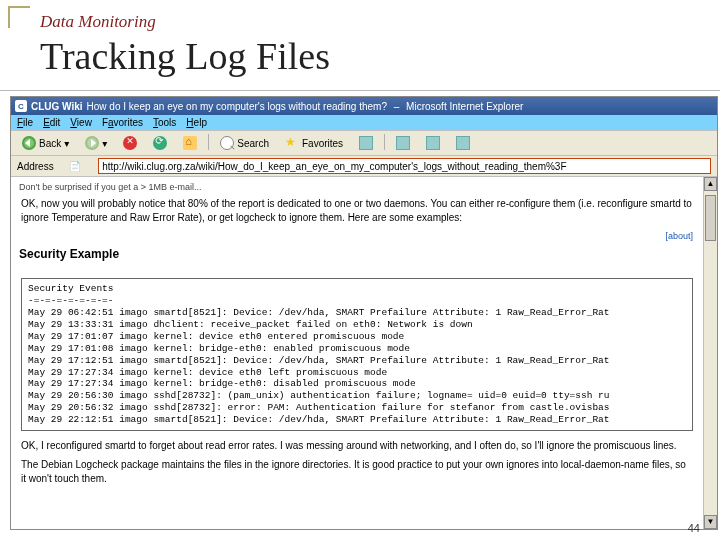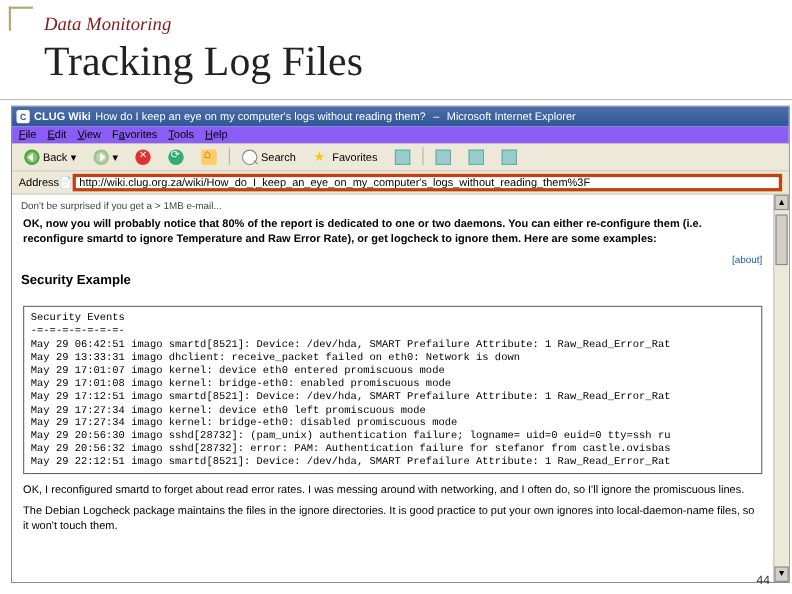--- a/index.html
+++ b/index.html
@@ -5,48 +5,48 @@
   * { box-sizing: border-box; margin: 0; padding: 0; }
   html, body { width: 720px; height: 540px; font-family: Tahoma, Arial, sans-serif; background: #fff; overflow: hidden; }
   .slide { position: relative; width: 720px; height: 540px; }
   .corner { position: absolute; top: 6px; left: 8px; width: 22px; height: 22px; border-top: 2px solid #b7a96e; border-left: 2px solid #b7a96e; }
   .subtitle { position: absolute; top: 12px; left: 40px; font-family: Georgia, "Times New Roman", serif; font-style: italic; font-size: 17px; color: #7f1d1d; }
   .title { position: absolute; top: 34px; left: 40px; font-family: Georgia, "Times New Roman", serif; font-size: 38px; color: #222; font-weight: 400; }
   .hr1 { position: absolute; top: 90px; left: 0; width: 720px; height: 1px; background: #bbb; }
   .browser { position: absolute; top: 96px; left: 10px; width: 708px; border: 1px solid #8a8a8a; background: #fff; font-size: 10px; }
   .titlebar { display: flex; align-items: center; height: 18px; background: linear-gradient(#4a6ea9,#2f5796); color: #fff; padding: 0 4px; gap: 4px; }
   .titlebar .favicon { width: 12px; height: 12px; background: #fff; border-radius: 2px; display: inline-flex; align-items: center; justify-content: center; color: #2f5796; font-size: 8px; font-weight: bold; }
-  .menubar { display: flex; gap: 10px; padding: 2px 6px; background: #8b5cf6; border-bottom: 1px solid #c0c0c0; color: #000; }
+  .menubar { display: flex; gap: 10px; padding: 2px 6px; background: #7dd3fc; border-bottom: 1px solid #c0c0c0; color: #000; }
   .menubar span { cursor: default; }
   .menubar span u { text-decoration: underline; }
   .toolbar { display: flex; align-items: flex-start; gap: 6px; padding: 3px 6px; background: #ece9d8; border-bottom: 1px solid #c0c0c0; color: #000; }
   .toolbar .btn { display: inline-flex; align-items: center; gap: 3px; padding: 1px 4px; border: 1px solid transparent; border-radius: 3px; }
   .toolbar .ico { width: 14px; height: 14px; display: inline-block; }
   .ico-back { background: radial-gradient(circle,#7fc96f 40%,#4e9d3e 60%); border-radius: 50%; position: relative; }
   .ico-back::after { content:""; position:absolute; left:3px; top:3px; border-top:4px solid transparent; border-bottom:4px solid transparent; border-right:5px solid #fff; }
   .ico-fwd { background: radial-gradient(circle,#b9d7a8 40%,#9abf88 60%); border-radius: 50%; position: relative; }
   .ico-fwd::after { content:""; position:absolute; left:6px; top:3px; border-top:4px solid transparent; border-bottom:4px solid transparent; border-left:5px solid #fff; }
   .ico-stop { background:#d33; border-radius:50%; position:relative; }
   .ico-stop::after{content:"✕";color:#fff;font-size:9px;position:absolute;left:3px;top:0;}
   .ico-refresh { background:#3a7; border-radius:50%; position:relative; }
   .ico-refresh::after{content:"⟳";color:#fff;font-size:10px;position:absolute;left:2px;top:-1px;}
   .ico-home { background:#fc6; border-radius:2px; position:relative; }
   .ico-home::after{content:"⌂";font-size:11px;position:absolute;left:2px;top:-1px;color:#a60;}
   .ico-search{background:#fff;border:1px solid #888;border-radius:50%;position:relative;}
   .ico-search::after{content:"";position:absolute;width:5px;height:1px;background:#888;left:9px;top:10px;transform:rotate(45deg);}
   .ico-fav{color:#f5c518;font-size:12px;line-height:12px;}
   .ico-generic{background:#9cc;border:1px solid #6aa;}
   .sep { width:1px; height:16px; background:#b0b0b0; }
-  .addrbar { display:flex; align-items:center; gap:0; padding:2px 6px; background:#ece9d8; border-bottom:1px solid #c0c0c0; }
-  .addrbar input { flex:1; height:16px; font-size:10px; padding:0 3px; border:3px solid #c2410c; background:#fff; }
+  .addrbar { display:flex; align-items:center; gap:16px; padding:2px 6px; background:#ece9d8; border-bottom:1px solid #c0c0c0; }
+  .addrbar input { flex:1; height:16px; font-size:10px; padding:0 3px; border:1px solid #c2410c; background:#fff; }
   .content { background:#fff; padding:4px 8px 2px 8px; color:#000; font-size:10px; line-height:1.35; position:relative; }
   .content .scroll { position:absolute; right:0; top:0; bottom:0; width:14px; background:#ece9d8; border-left:1px solid #c0c0c0; }
   .content .scroll .arrow { height:14px; background:#d4d0c8; border:1px solid #888; text-align:center; font-size:8px; line-height:12px; }
   .content .scroll .thumb { position:absolute; left:1px; right:1px; top:18px; height:46px; background:#d4d0c8; border:1px solid #888; }
-  .para { margin:4px 14px 6px 2px;font-weight:bold; }
+  .para { margin:4px 14px 6px 2px; }
   .truncated { color:#444; font-size:9px; }
   .editlink { text-align:right; font-size:9px; color:#1a57b0; margin-right:16px; }
   .section-h { font-weight:bold; font-size:12px; margin:4px 0 6px 0; }
   .logbox { border:1px solid #666; margin:16px 16px 6px 2px; padding:4px 6px; font-family:"Courier New",monospace; font-size:9.5px; white-space:pre; overflow:hidden; line-height:1.25; }
   .para2 { margin:8px 16px 4px 2px; }
   .para3 { margin:6px 16px 2px 2px; }
   .pagenum { position:absolute; bottom:6px; right:20px; font-size:11px; color:#333; }
 </style>
 </head>
 <body>

